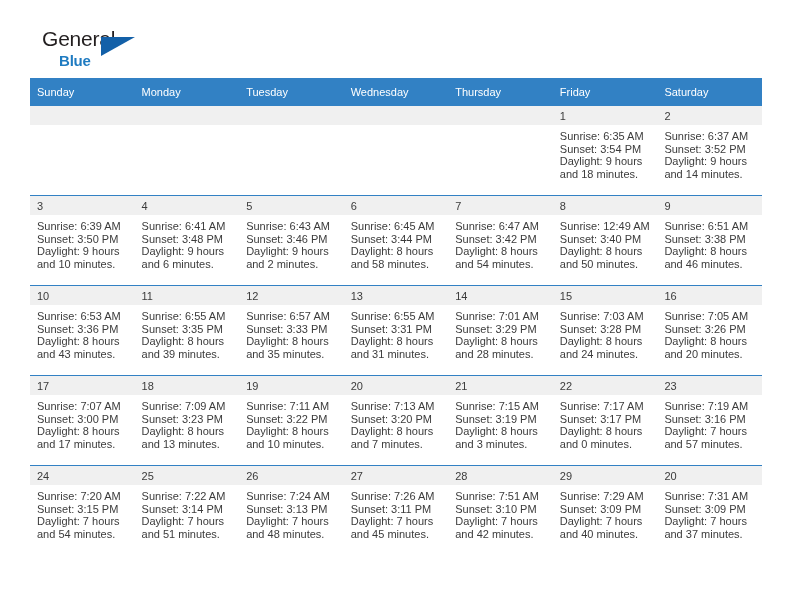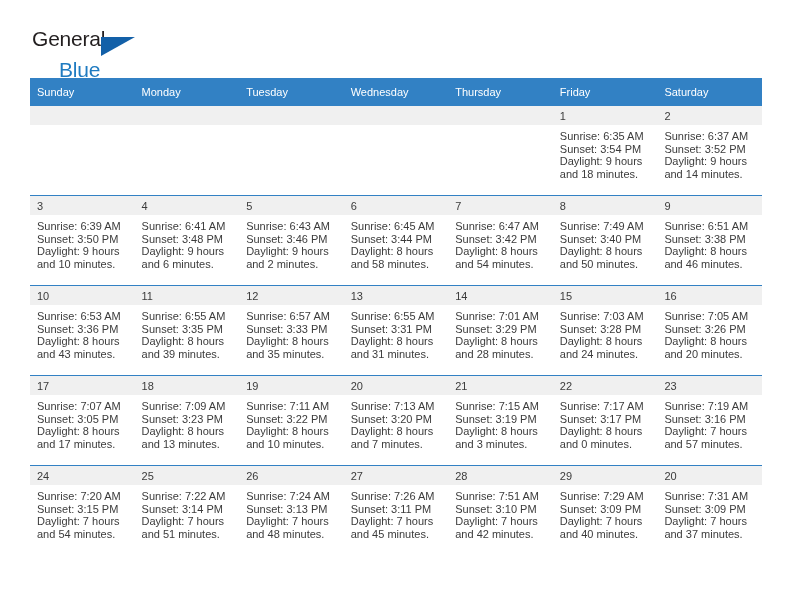--- a/index.html
+++ b/index.html
@@ -32,35 +32,36 @@
     box-sizing: border-box;
   }
   .brand {
     position: relative;
     width: 120px;
     height: 48px;
     flex: 0 0 auto;
   }
   .brand-general {
     position: absolute;
-    left: 2px;
+    left: 12px;
     top: 0;
     font-size: 21px;
     letter-spacing: -0.2px;
     color: #231f20;
     line-height: 1;
   }
   .brand-blue {
     position: absolute;
     left: 29px;
-    top: 31px;
-    font-size: 21px;
+    top: 25px;
+    font-size: 15px;
     letter-spacing: -0.2px;
     color: #1f7bc1;
     line-height: 1;
+    font-weight: bold;
   }
   .brand-triangle {
     position: absolute;
     left: 71px;
     top: 9px;
     width: 0;
     height: 0;
     border-left: 34px solid #1360a8;
     border-bottom: 19px solid transparent;
   }
@@ -268,21 +269,21 @@
                 <div>Sunset: 3:42 PM</div>
                 <div>Daylight: 8 hours</div>
                 <div>and 54 minutes.</div>
               </div>
             </div>
           </td>
           <td>
             <div class="cell-inner">
               <div class="daynum-band">8</div>
               <div class="cell-body">
-                <div>Sunrise: 7:49 AM</div>
+                <div>Sunrise: 12:49 AM</div>
                 <div>Sunset: 3:40 PM</div>
                 <div>Daylight: 8 hours</div>
                 <div>and 50 minutes.</div>
               </div>
             </div>
           </td>
           <td>
             <div class="cell-inner">
               <div class="daynum-band">9</div>
               <div class="cell-body">
@@ -372,21 +373,21 @@
               </div>
             </div>
           </td>
         </tr>
         <tr>
           <td>
             <div class="cell-inner">
               <div class="daynum-band">17</div>
               <div class="cell-body">
                 <div>Sunrise: 7:07 AM</div>
-                <div>Sunset: 3:05 PM</div>
+                <div>Sunset: 3:00 PM</div>
                 <div>Daylight: 8 hours</div>
                 <div>and 17 minutes.</div>
               </div>
             </div>
           </td>
           <td>
             <div class="cell-inner">
               <div class="daynum-band">18</div>
               <div class="cell-body">
                 <div>Sunrise: 7:09 AM</div>

